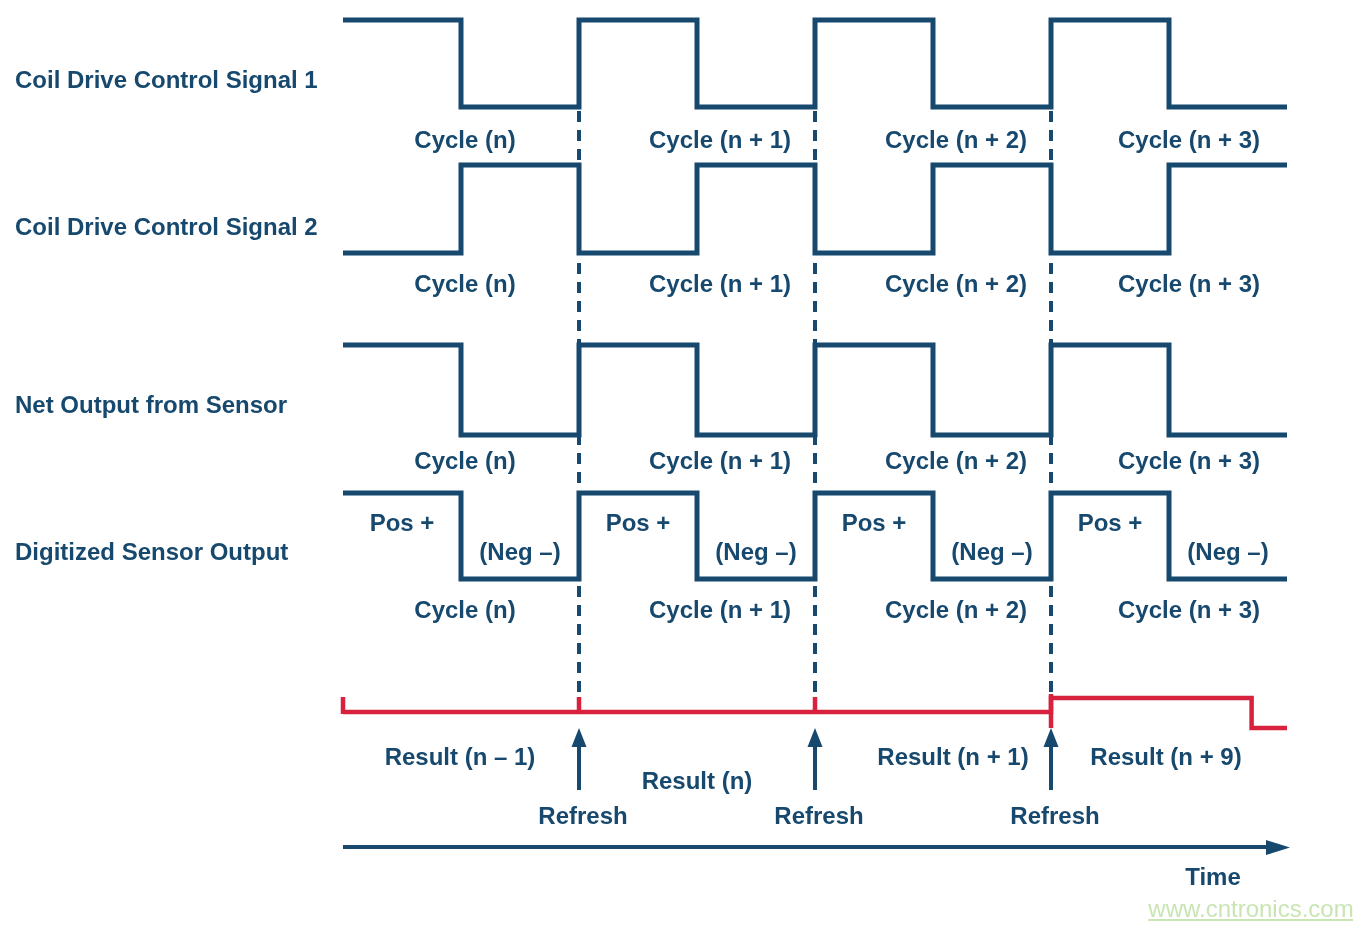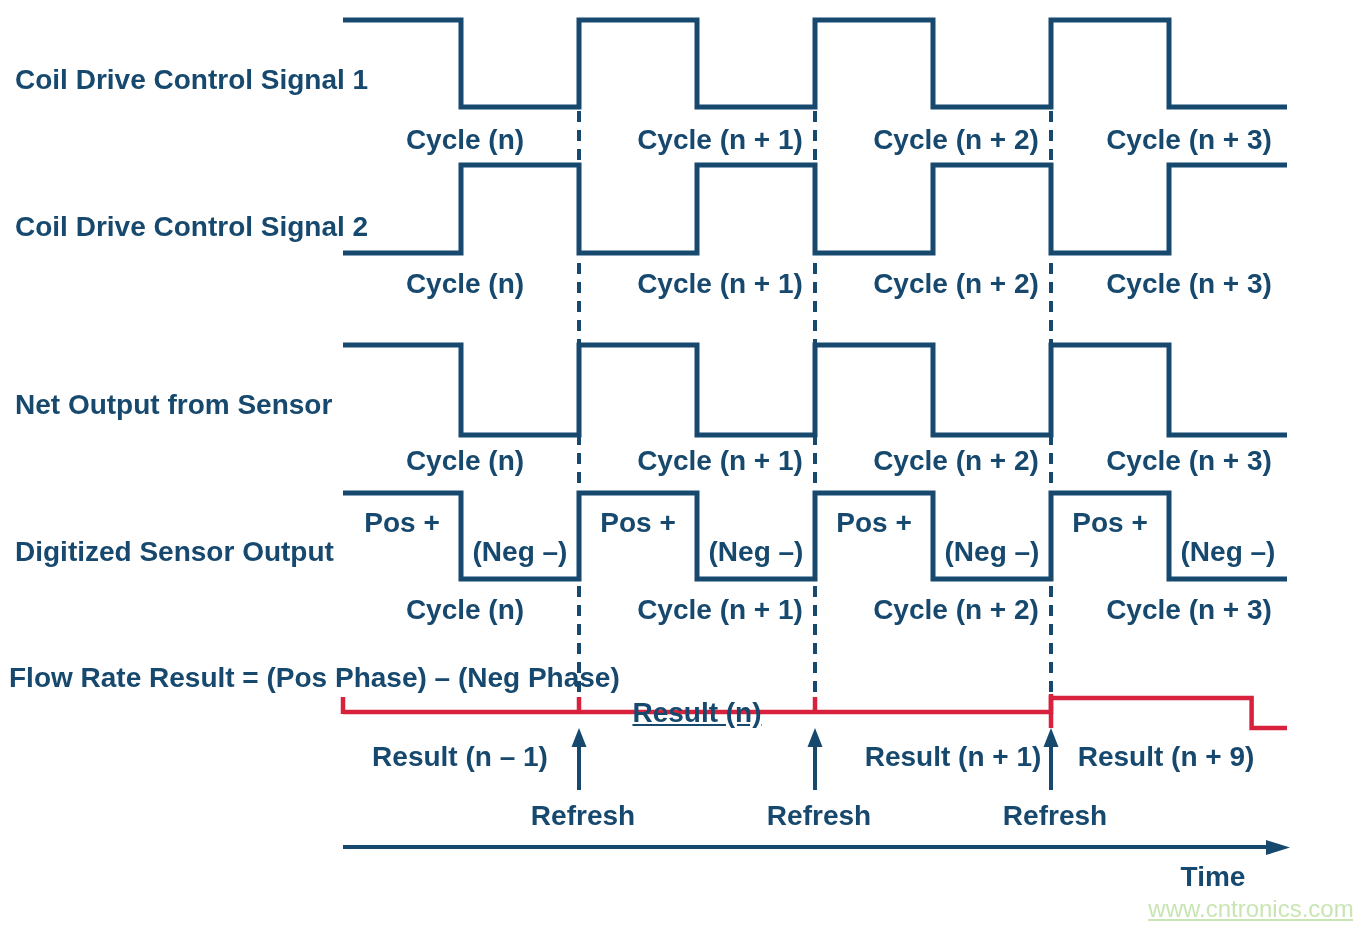--- a/index.html
+++ b/index.html
@@ -5,21 +5,21 @@
   html,body{margin:0;padding:0;background:#fff;}
   .stage{
     position:relative;width:1353px;height:926px;
     background:var(--bg,#ffffff);
     font-family:"Liberation Sans",sans-serif;
     overflow:hidden;
   }
   .stage svg{position:absolute;left:0;top:0;}
   .lbl{
     position:absolute;transform:translate(-50%,-50%);
-    font-weight:bold;font-size:28px;line-height:1;
+    font-weight:bold;font-size:24px;line-height:1;
     color:var(--navy,#17496E);white-space:nowrap;
   }
   .rowlab{transform:translateY(-50%);}
   .watermark{font-weight:normal;font-size:24px;color:var(--green,#C9E5B4);text-decoration:underline;}
 </style>
 </head>
 <body>
 
 <div class="stage" style="--navy: #17496E; --green: #C9E5B4; --bg: #FFFFFF;">
   <svg id="diagram-svg" width="1353" height="926" viewBox="0 0 1353 926">
@@ -42,21 +42,20 @@
       <line x1="343" y1="697" x2="343" y2="714" stroke="#D7213D" stroke-width="4.5"></line>
       <line x1="579" y1="697" x2="579" y2="714" stroke="#D7213D" stroke-width="4.5"></line>
       <line x1="815" y1="697" x2="815" y2="714" stroke="#D7213D" stroke-width="4.5"></line>
       <line x1="1051" y1="694" x2="1051" y2="728" stroke="#D7213D" stroke-width="4.5"></line>
     </svg>
 
   <div class="lbl rowlab" style="left:15px;top:80px">Coil Drive Control Signal 1</div>
   <div class="lbl rowlab" style="left:15px;top:227px">Coil Drive Control Signal 2</div>
   <div class="lbl rowlab" style="left:15px;top:405px">Net Output from Sensor</div>
   <div class="lbl rowlab" style="left:15px;top:552px">Digitized Sensor Output</div>
-  <div class="lbl rowlab" style="left:9px;top:678px">Flow Rate Result = (Pos Phase) – (Neg Phase)</div>
 
   <div class="lbl" style="left:1213px;top:877px">Time</div>
   <div class="lbl watermark" style="left:1251px;top:909px">www.cntronics.com</div>
 
   <div id="dynamic-labels">
       <div class="lbl" style="left: 465px; top: 140px;">Cycle (n)</div>
       <div class="lbl" style="left: 720px; top: 140px;">Cycle (n + 1)</div>
       <div class="lbl" style="left: 956px; top: 140px;">Cycle (n + 2)</div>
       <div class="lbl" style="left: 1189px; top: 140px;">Cycle (n + 3)</div>
       <div class="lbl" style="left: 465px; top: 284px;">Cycle (n)</div>
@@ -73,20 +72,20 @@
       <div class="lbl" style="left: 1189px; top: 610px;">Cycle (n + 3)</div>
       <div class="lbl" style="left: 402px; top: 523px;">Pos +</div>
       <div class="lbl" style="left: 520px; top: 552px;">(Neg –)</div>
       <div class="lbl" style="left: 638px; top: 523px;">Pos +</div>
       <div class="lbl" style="left: 756px; top: 552px;">(Neg –)</div>
       <div class="lbl" style="left: 874px; top: 523px;">Pos +</div>
       <div class="lbl" style="left: 992px; top: 552px;">(Neg –)</div>
       <div class="lbl" style="left: 1110px; top: 523px;">Pos +</div>
       <div class="lbl" style="left: 1228px; top: 552px;">(Neg –)</div>
       <div class="lbl" style="left: 460px; top: 757px;">Result (n – 1)</div>
-      <div class="lbl" style="left: 697px; top: 713px; text-decoration: underline;">Result (n)</div>
+      <div class="lbl" style="left: 697px; top: 781px;">Result (n)</div>
       <div class="lbl" style="left: 933px; top: 757px; margin-left: 20px;">Result (n + 1)</div>
       <div class="lbl" style="left: 1166px; top: 757px;">Result (n + 9)</div>
       <div class="lbl" style="left: 583px; top: 816px;">Refresh</div>
       <div class="lbl" style="left: 819px; top: 816px;">Refresh</div>
       <div class="lbl" style="left: 1055px; top: 816px;">Refresh</div>
     </div>
 </div>
 
 </body></html>

